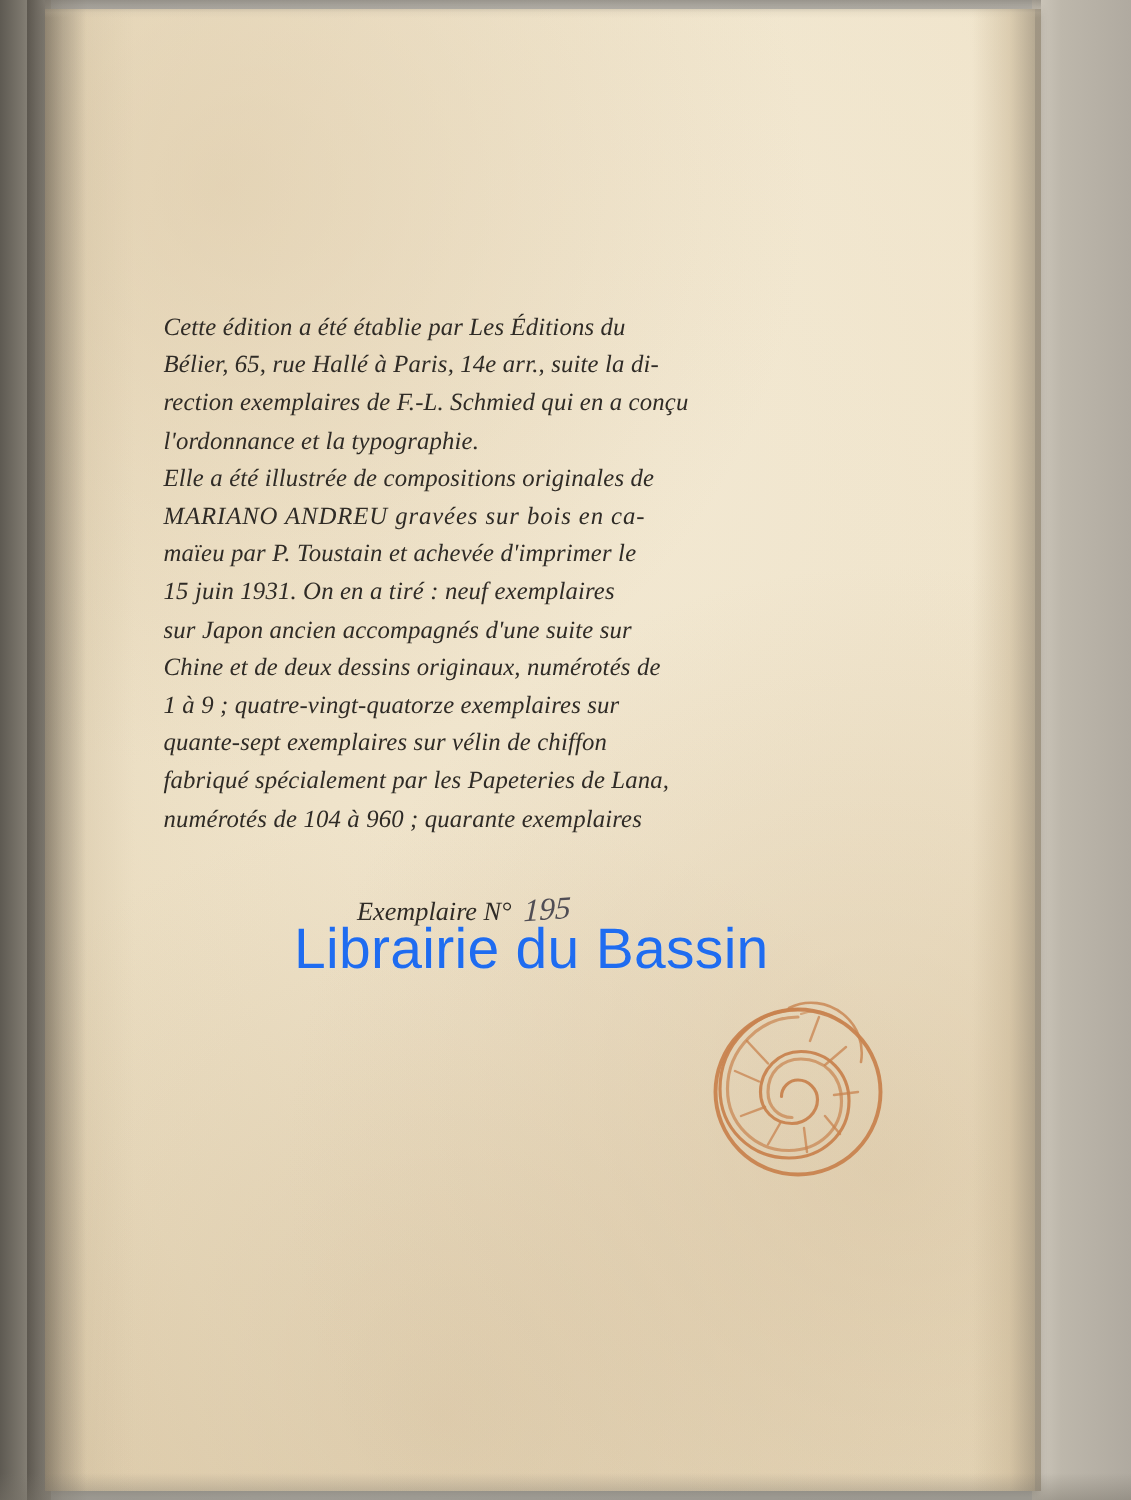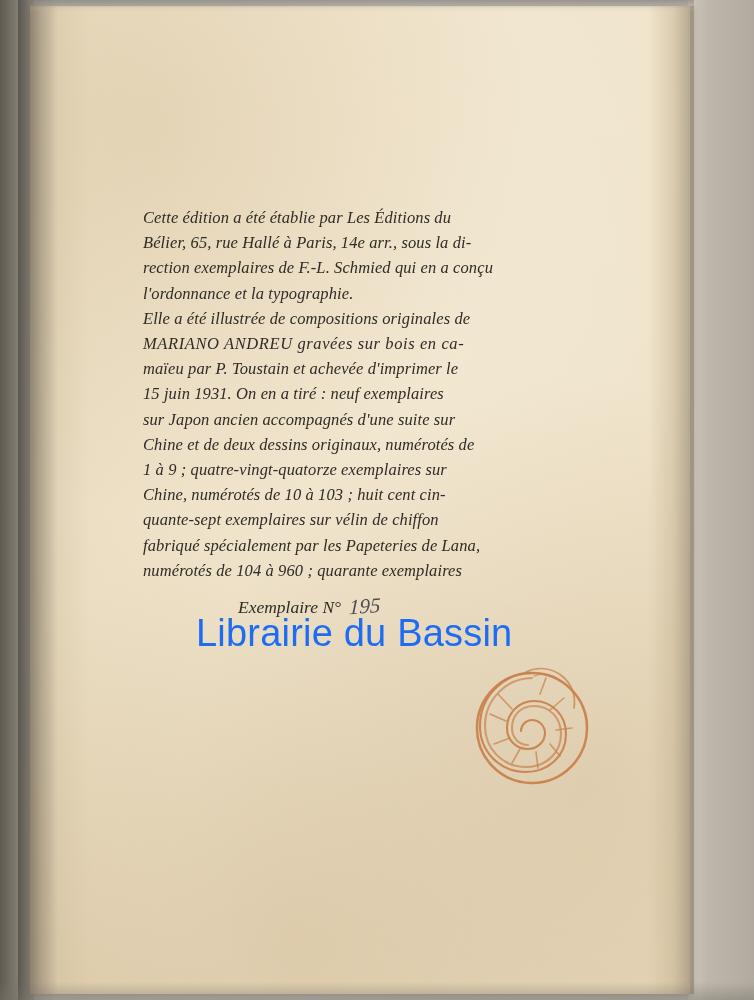--- a/index.html
+++ b/index.html
@@ -96,21 +96,21 @@
     left: 0;
     bottom: 0;
     width: 754px;
     height: 18px;
     background: linear-gradient(180deg, rgba(150,145,135,0.0) 0%, rgba(120,115,105,0.45) 100%);
   }
 
   
   .colophon {
     position: absolute;
-    left: 143px;
+    left: 109px;
     top: 205px;
     width: 460px;
     color: #2f2b26;
     font-family: "Liberation Serif", serif;
     font-style: italic;
     font-size: 16.5px;
     line-height: 25.2px;
     text-align: justify;
     letter-spacing: 0.1px;
   }
@@ -192,31 +192,30 @@
 
   <div class="leaf"></div>
   <div class="leaf-curve"></div>
   <div class="leaf-right-edge"></div>
   <div class="gutter-fold"></div>
   <div class="top-deckle"></div>
 
   <div class="colophon">
     <p>
       <span class="l">Cette édition a été établie par Les Éditions du</span>
-      <span class="l">Bélier, 65, rue Hallé à Paris, 14e arr., sous la di-</span>
+      <span class="l">Bélier, 65, rue Hallé à Paris, 14e arr., suite la di-</span>
       <span class="l">rection exemplaires de F.-L. Schmied qui en a conçu</span>
       <span class="l">l'ordonnance et la typographie.</span>
       <span class="l">Elle a été illustrée de compositions originales de</span>
       <span class="l caps">MARIANO ANDREU gravées sur bois en ca-</span>
       <span class="l">maïeu par P. Toustain et achevée d'imprimer le</span>
       <span class="l">15 juin 1931. On en a tiré : neuf exemplaires</span>
       <span class="l">sur Japon ancien accompagnés d'une suite sur</span>
       <span class="l">Chine et de deux dessins originaux, numérotés de</span>
       <span class="l">1 à 9 ; quatre-vingt-quatorze exemplaires sur</span>
-      <span class="l">Chine, numérotés de 10 à 103 ; huit cent cin-</span>
       <span class="l">quante-sept exemplaires sur vélin de chiffon</span>
       <span class="l">fabriqué spécialement par les Papeteries de Lana,</span>
       <span class="l">numérotés de 104 à 960 ; quarante exemplaires</span>
     </p>
   </div>
 
   <div class="exemplaire-line">
     <span>Exemplaire N°</span><span class="copy-number">195</span>
   </div>
 

